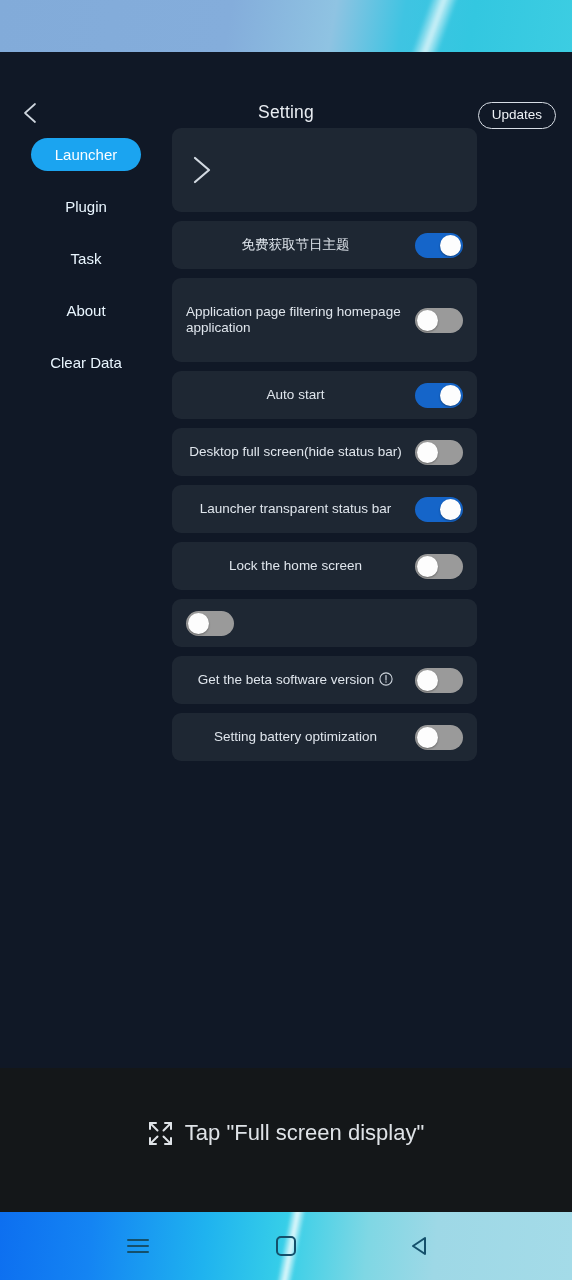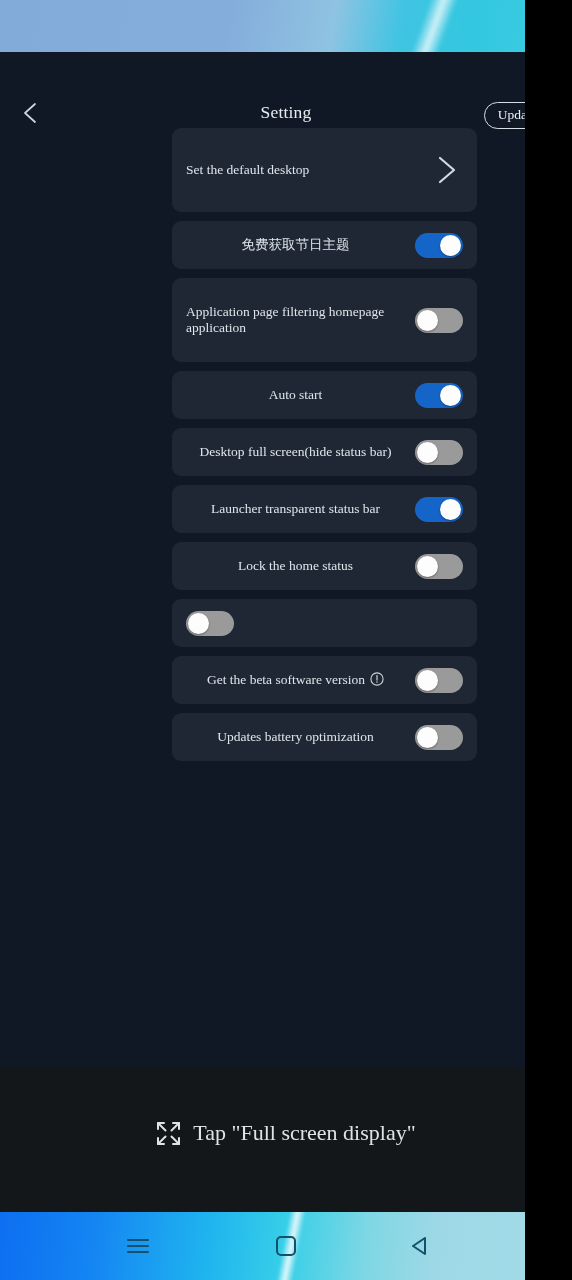--- a/index.html
+++ b/index.html
@@ -7,25 +7,24 @@
     padding: 0;
     background: #000;
   }
   body {
     font-family: "Liberation Sans", sans-serif;
     -webkit-font-smoothing: antialiased;
   }
 
   #screen {
     position: relative;
-    width: 525px;
+    width: 572px;
     height: 1280px;
     overflow: hidden;
     background: #101826;
-    font-family: Liberation Serif, serif;
   }
 
   
   #wallpaper-strip {
     position: absolute;
     left: 0; top: 0;
     width: 572px;
     height: 52px;
     background: linear-gradient(100deg,
         #82abd9 0%,
@@ -279,25 +278,41 @@
     <div id="header">
       <div id="back-button">
         <svg width="34" height="34" viewBox="0 0 34 34" aria-hidden="true">
           <polyline points="21,8 11,17 21,26" fill="none" stroke="#cfd6de" stroke-width="1.7" stroke-linecap="round" stroke-linejoin="round"></polyline>
         </svg>
       </div>
       <div id="page-title">Setting</div>
       <div id="updates-button">Updates</div>
     </div>
 
+    <div id="sidebar">
+      <div class="side-item active">
+        <span class="pill">Launcher</span>
+      </div>
+      <div class="side-item">
+        <span class="pill">Plugin</span>
+      </div>
+      <div class="side-item">
+        <span class="pill">Task</span>
+      </div>
+      <div class="side-item">
+        <span class="pill">About</span>
+      </div>
+      <div class="side-item">
+        <span class="pill">Clear Data</span>
+      </div>
+    </div>
 
     <div id="settings-list">
 
       <div class="card tall">
-        <span class="card-label">Set the default desktop</span>
         <span class="chev-right">
           <svg width="30" height="38" viewBox="0 0 30 38" aria-hidden="true">
             <polyline points="8,7 22,19 8,31" fill="none" stroke="#d2d9e1" stroke-width="2.2" stroke-linecap="round" stroke-linejoin="round"></polyline>
           </svg>
         </span>
       </div>
 
       <div class="card std">
         <span class="card-label">免费获取节日主题</span>
         <span class="toggle on">
@@ -327,21 +342,21 @@
       </div>
 
       <div class="card std">
         <span class="card-label">Launcher transparent status bar</span>
         <span class="toggle on">
           <span class="knob"></span>
         </span>
       </div>
 
       <div class="card std">
-        <span class="card-label">Lock the home status</span>
+        <span class="card-label">Lock the home screen</span>
         <span class="toggle">
           <span class="knob"></span>
         </span>
       </div>
 
       <div class="card std">
         <span class="toggle">
           <span class="knob"></span>
         </span>
       </div>
@@ -351,21 +366,21 @@
               <circle cx="7" cy="7" r="6.1" fill="none" stroke="#cdd4dc" stroke-width="1.1"></circle>
               <line x1="7" y1="3.6" x2="7" y2="8.1" stroke="#cdd4dc" stroke-width="1.2" stroke-linecap="round"></line>
               <circle cx="7" cy="10.1" r="0.75" fill="#cdd4dc"></circle>
             </svg></span></span>
         <span class="toggle">
           <span class="knob"></span>
         </span>
       </div>
 
       <div class="card std">
-        <span class="card-label">Updates battery optimization</span>
+        <span class="card-label">Setting battery optimization</span>
         <span class="toggle">
           <span class="knob"></span>
         </span>
       </div>
 
     </div>
   </div>
 
   <div id="bottom-overlay">
     <div id="fullscreen-hint">

